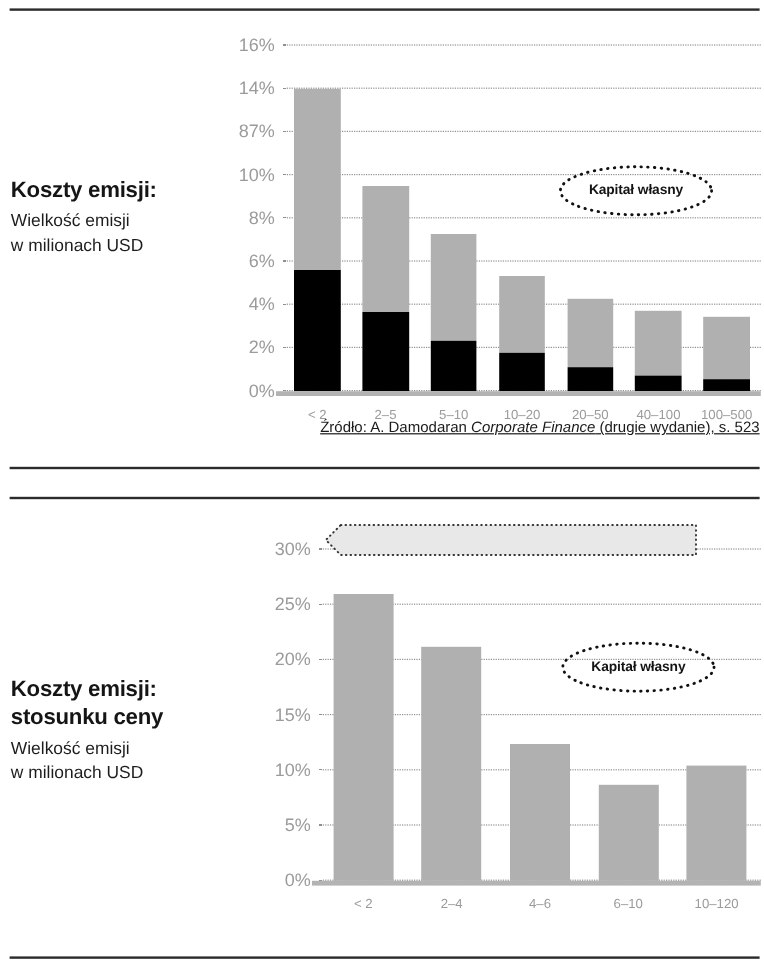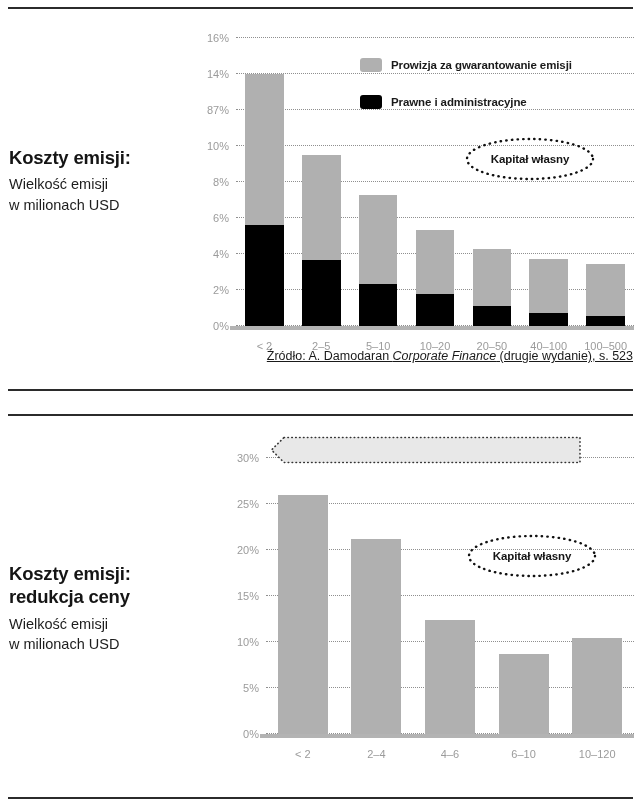--- a/index.html
+++ b/index.html
@@ -89,21 +89,21 @@
     height: 0;
     border-top: 1px dotted #8f8f8f;
   }
 
   
   .ytick {
     position: absolute;
     right: 100%;
     margin-right: 7px;
     transform: translateY(-50%);
-    font-size: 11px;
+    font-size: 15px;
     color: #9b9b9b;
     white-space: nowrap;
     font-weight: normal;
   }
 
   
   .baseline {
     position: absolute;
     left: -6px;
     right: 0;
@@ -339,50 +339,40 @@
             <div class="xlabel">&lt; 2</div>
             <div class="xlabel">2–5</div>
             <div class="xlabel">5–10</div>
             <div class="xlabel">10–20</div>
             <div class="xlabel">20–50</div>
             <div class="xlabel">40–100</div>
             <div class="xlabel">100–500</div>
           </div>
         </div>
 
-      <div class="legend">
-        <div class="legend-row">
-          <span class="legend-swatch seg-gray"></span>
-          <span class="legend-label">Prowizja za gwarantowanie emisji</span>
-        </div>
-        <div class="legend-row">
-          <span class="legend-swatch seg-black"></span>
-          <span class="legend-label">Prawne i administracyjne</span>
-        </div>
-      </div>
 
       <div class="ellipse-callout" style="left:228px; top:98px;">
         <svg viewBox="0 0 132 46" xmlns="http://www.w3.org/2000/svg">
           <ellipse cx="66" cy="23" rx="63" ry="20" fill="none" stroke="#111111" stroke-width="2.4" stroke-linecap="round" stroke-dasharray="0.4 5.2"></ellipse>
         </svg>
         <div class="ellipse-text">Kapitał własny</div>
       </div>
     </div>
 
     <div class="source source-top">
       <span>Źródło: A. Damodaran </span><em>Corporate Finance</em><span> (drugie wydanie), s. 523</span>
     </div>
   </section>
 
   <section class="panel panel-bottom">
 
     <div class="caption caption-bottom">
       <div class="caption-title">
         <span>Koszty emisji:</span><br>
-        <span>redukcja ceny</span>
+        <span>stosunku ceny</span>
       </div>
       <div class="caption-sub">
         <span>Wielkość emisji</span><br>
         <span>w milionach USD</span>
       </div>
     </div>
 
     <div class="plot plot-bottom">
       <div class="plot-inner" id="plot-bottom-inner">
           <div class="gridline" style="bottom: 0%;">

